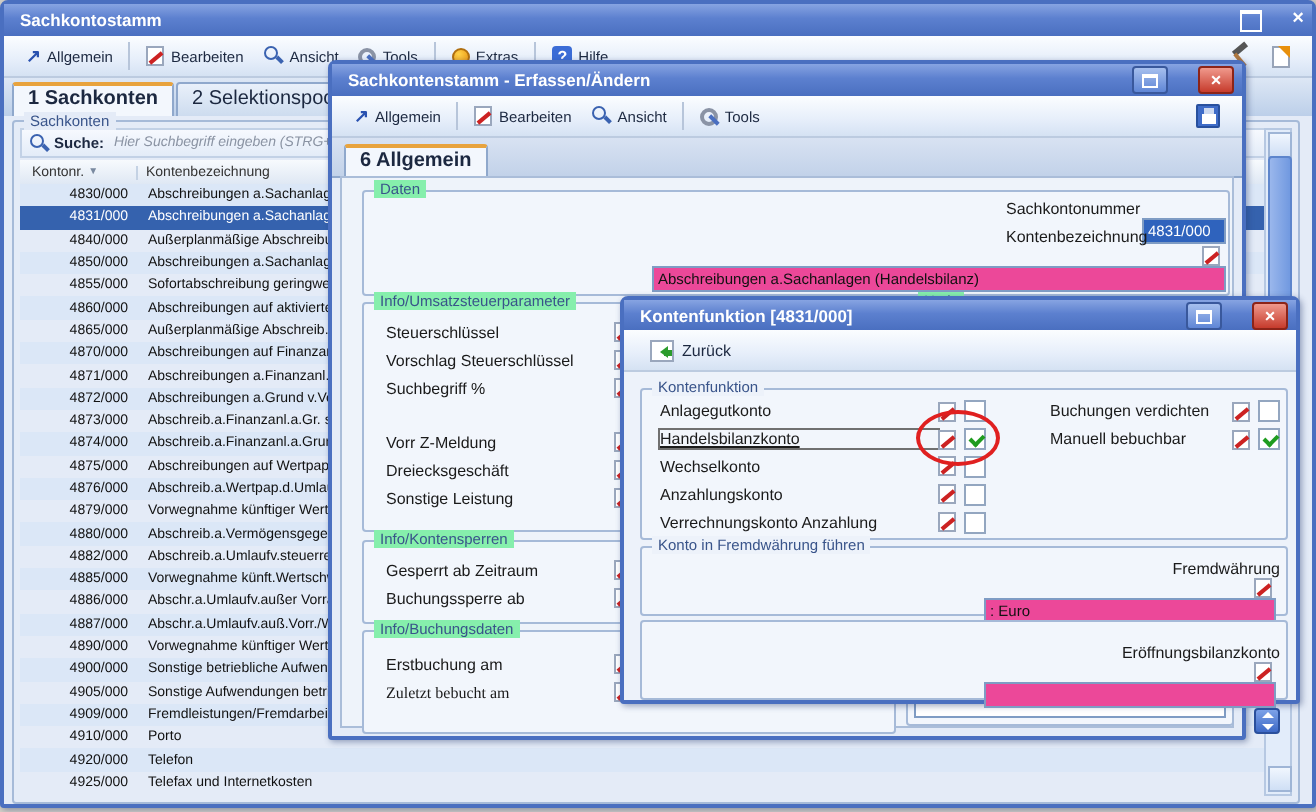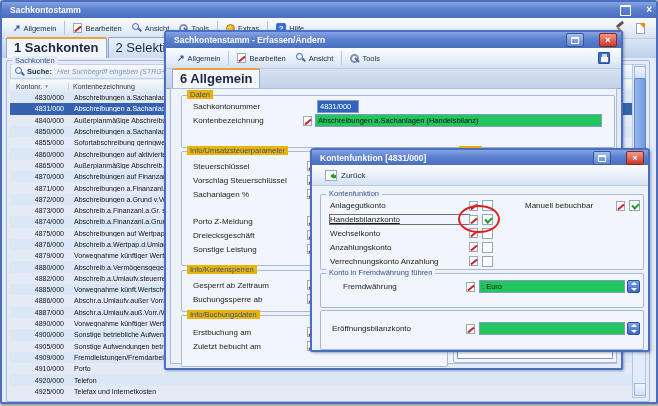--- a/index.html
+++ b/index.html
@@ -47,21 +47,21 @@
   .icon-back::after{content:"";position:absolute;left:6px;top:4px;width:4px;height:3px;background:#2c9c2c;}
   .checkbox{width:11px;height:11px;background:#fff;border:1px solid #93a6c0;box-sizing:border-box;position:relative;}
   .checkbox.checked::after{content:"";position:absolute;left:2px;top:2px;width:5px;height:3px;
        border-left:2px solid #1f9c1f;border-bottom:2px solid #1f9c1f;transform:rotate(-45deg);}
   .spinbtn{width:13px;height:13px;background:linear-gradient(180deg,#7da2e8,#3d69c6);border:1px solid #2a4f9c;border-radius:2px;position:relative;box-sizing:border-box;flex:none;}
   .spinbtn::before{content:"";position:absolute;left:3px;top:1px;border:3px solid transparent;border-bottom:3px solid #fff;border-top:none;}
   .spinbtn::after{content:"";position:absolute;left:3px;bottom:1px;border:3px solid transparent;border-top:3px solid #fff;border-bottom:none;}
   
   #main{left:0;top:0;width:658px;height:404px;}
   .tabrow{height:19px;background:linear-gradient(180deg,#dde7f5,#bccfe9);display:flex;align-items:flex-end;padding:0 0 0 4px;border-bottom:1px solid #8fa8cc;}
-  .tab{font-size:13px;color:#1c2840;padding:2px 7px 3px;border:1px solid #8fa8cc;border-bottom:none;border-radius:2px 2px 0 0;
+  .tab{font-size:10px;color:#1c2840;padding:2px 7px 3px;border:1px solid #8fa8cc;border-bottom:none;border-radius:2px 2px 0 0;
        background:linear-gradient(180deg,#e9f0fa,#cddcef);margin-right:1px;white-space:nowrap;}
   .tab.active{background:#f3f7fd;font-weight:bold;border-top:2px solid #e8a33d;padding-top:1px;}
   .content{position:absolute;left:0;top:56px;right:0;bottom:0;background:#e4ebf7;}
   .groupbox{position:absolute;border:1px solid #a6bad8;border-radius:2px;}
   .grouplabel{position:absolute;font-size:7.5px;color:#39548a;background:inherit;padding:0 3px;white-space:nowrap;z-index:2;}
   .glbg{background:#e4ebf7;}
   .searchrow{position:absolute;left:8px;top:62px;width:636px;height:15px;background:linear-gradient(180deg,#f6f9fe,#e3ecf8);
        border:1px solid #c2d1e6;display:flex;align-items:center;font-size:7.5px;box-sizing:border-box;padding-left:16px;}
   .searchrow .lbl{font-weight:bold;color:#1c2840;margin-right:5px;}
   .searchrow .ph{font-style:italic;color:#8a93a3;font-size:7px;white-space:nowrap;}
@@ -75,24 +75,24 @@
   .trow .nr{width:54px;text-align:right;flex:none;}
   .trow .nm{margin-left:10px;overflow:hidden;}
   .trow.alt{background:#dbe7f7;}
   .trow.sel{background:#3562ae;color:#fff;}
   .vscroll{position:absolute;left:630px;top:62px;width:14px;height:334px;background:#e2ecfa;border:1px solid #b6c8e2;box-sizing:border-box;}
   .vthumb{position:absolute;left:1px;top:13px;width:10px;height:125px;background:linear-gradient(90deg,#9ab7ec,#7199e0);border:1px solid #5d85cc;border-radius:2px;}
   .varrow{position:absolute;left:1px;width:10px;height:11px;background:linear-gradient(180deg,#f0f6fe,#cfdff5);border:1px solid #9fb5d6;}
   
   .panel{position:absolute;background:#eef3fa;border:1px solid #aabdd9;}
   .dgroup{position:absolute;border:1px solid #a6bad8;border-radius:2px;background:#f2f6fc;}
-  .dgl{position:absolute;font-size:7.5px;color:#39548a;background:#eab308;padding:0 3px;white-space:nowrap;z-index:2;}
+  .dgl{position:absolute;font-size:7.5px;color:#39548a;background:#86efac;padding:0 3px;white-space:nowrap;z-index:2;}
   .flabel{font-size:8px;color:#1a1a1a;white-space:nowrap;}
-  .frow{position:absolute;display:flex;align-items:center;}
-  .field{background:#22c55e;border:1px solid #7f9cc4;height:13px;font-size:7.5px;line-height:11px;padding:0 2px;color:#111;box-sizing:border-box;white-space:nowrap;overflow:hidden;}
+  .frow{position:absolute;display:flex;align-items:flex-end;flex-direction:column;}
+  .field{background:#ec4899;border:1px solid #7f9cc4;height:13px;font-size:7.5px;line-height:11px;padding:0 2px;color:#111;box-sizing:border-box;white-space:nowrap;overflow:hidden;}
   .field.seltext{background:#2f63bd;color:#fff;}
   .drop{display:flex;justify-content:space-between;align-items:stretch;padding:0;}
   .drop .dtext{padding:0 2px;line-height:11px;}
   .dropbtn{width:12px;background:linear-gradient(180deg,#f2f7fe,#cddcf2);border-left:1px solid #94aacb;
        color:#44557a;font-size:5px;display:flex;align-items:center;justify-content:center;flex:none;}
   .focusbox{outline:1px solid #707070;text-decoration:underline;}
   .redcircle{position:absolute;border:2px solid #e02020;border-radius:50%;z-index:40;}
   .backbtn{display:flex;align-items:center;gap:4px;font-size:8px;color:#1c2840;padding:2px 6px;border:1px solid transparent;}
 </style>
 </head>
@@ -337,26 +337,26 @@
             <span class="flabel" style="flex: 1 1 0%;">Steuerschlüssel</span>
             <span class="icon icon-pencil" style="margin-right: 3px;"></span>
             <span class="field" style="width: 122px; height: 12px;"></span>
           </div>
           <div style="display: flex; align-items: center; height: 14px;">
             <span class="flabel" style="flex: 1 1 0%;">Vorschlag Steuerschlüssel</span>
             <span class="icon icon-pencil" style="margin-right: 3px;"></span>
             <span class="field" style="width: 122px; height: 12px;"></span>
           </div>
           <div style="display: flex; align-items: center; height: 14px;">
-            <span class="flabel" style="flex: 1 1 0%;">Sachanlagen %</span>
+            <span class="flabel" style="flex: 1 1 0%;">Suchbegriff %</span>
             <span class="icon icon-pencil" style="margin-right: 3px;"></span>
             <span class="field" style="width: 122px; height: 12px;"></span>
           </div>
           <div style="display: flex; align-items: center; height: 14px; margin-top: 13px;">
-            <span class="flabel" style="flex: 1 1 0%;">Porto Z-Meldung</span>
+            <span class="flabel" style="flex: 1 1 0%;">Vorr Z-Meldung</span>
             <span class="icon icon-pencil" style="margin-right: 3px;"></span>
             <span class="field" style="width: 122px; height: 12px;"></span>
           </div>
           <div style="display: flex; align-items: center; height: 14px;">
             <span class="flabel" style="flex: 1 1 0%;">Dreiecksgeschäft</span>
             <span class="icon icon-pencil" style="margin-right: 3px;"></span>
             <span class="field" style="width: 122px; height: 12px;"></span>
           </div>
           <div style="display: flex; align-items: center; height: 14px;">
             <span class="flabel" style="flex: 1 1 0%;">Sonstige Leistung</span>
@@ -380,21 +380,21 @@
         </div>
       <div class="dgroup" style="left:10px;top:226px;width:265px;height:50px;"></div>
       <span class="dgl" style="left:16px;top:221px;">Info/Buchungsdaten</span>
       <div id="buchung-rows" style="position:absolute;left:22px;top:236px;width:248px;">
           <div style="display: flex; align-items: center; height: 14px;">
             <span class="flabel" style="flex: 1 1 0%;">Erstbuchung am</span>
             <span class="icon icon-pencil" style="margin-right: 3px;"></span>
             <span class="field" style="width: 122px; height: 12px;"></span>
           </div>
           <div style="display: flex; align-items: center; height: 14px;">
-            <span class="flabel" style="flex: 1 1 0%;">Zuletzt bebucht am</span>
+            <span class="flabel" style="flex: 1 1 0%; font-family: Liberation Serif, serif;">Zuletzt bebucht am</span>
             <span class="icon icon-pencil" style="margin-right: 3px;"></span>
             <span class="field" style="width: 122px; height: 12px;"></span>
           </div>
         </div>
 
       <div class="dgroup" style="left:282px;top:62px;width:162px;height:210px;"></div>
       <span class="dgl" style="left:288px;top:57px;">Notiz</span>
       <div style="position:absolute;left:286px;top:72px;width:154px;height:196px;background:#fff;border:1px solid #7f9cc4;"></div>
     </div>
   </div>
@@ -435,20 +435,25 @@
             <span class="icon icon-pencil" style="margin-right: 4px;"></span>
             <span class="checkbox"></span>
           </div>
           <div style="display: flex; align-items: center; height: 13.8px;">
             <span class="flabel" style="flex: 1 1 0%;">Verrechnungskonto Anzahlung</span>
             <span class="icon icon-pencil" style="margin-right: 4px;"></span>
             <span class="checkbox"></span>
           </div>
         </div>
       <div id="funk-right" style="position:absolute;left:213px;top:13px;width:115px;">
+          <div style="display: flex; align-items: center; height: 13.8px;">
+            <span class="flabel" style="flex: 1 1 0%;">Buchungen verdichten</span>
+            <span class="icon icon-pencil" style="margin-right: 4px;"></span>
+            <span class="checkbox"></span>
+          </div>
           <div style="display: flex; align-items: center; height: 13.8px;">
             <span class="flabel" style="flex: 1 1 0%;">Manuell bebuchbar</span>
             <span class="icon icon-pencil" style="margin-right: 4px;"></span>
             <span class="checkbox checked"></span>
           </div>
         </div>
 
       <div class="dgroup" style="left:8px;top:87px;width:322px;height:33px;background:#f2f6fc;"></div>
       <span class="dgl" style="left:14px;top:82px;background:#edf2fa;">Konto in Fremdwährung führen</span>
       <div class="frow" style="left:20px;top:94px;width:308px;">

